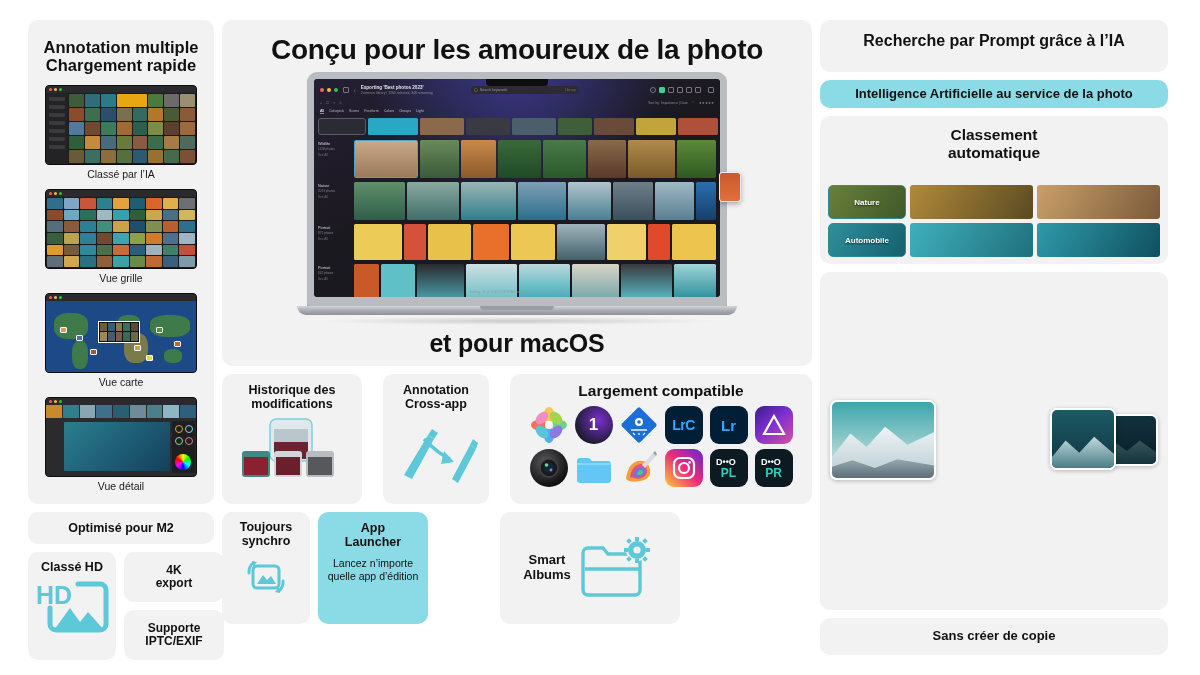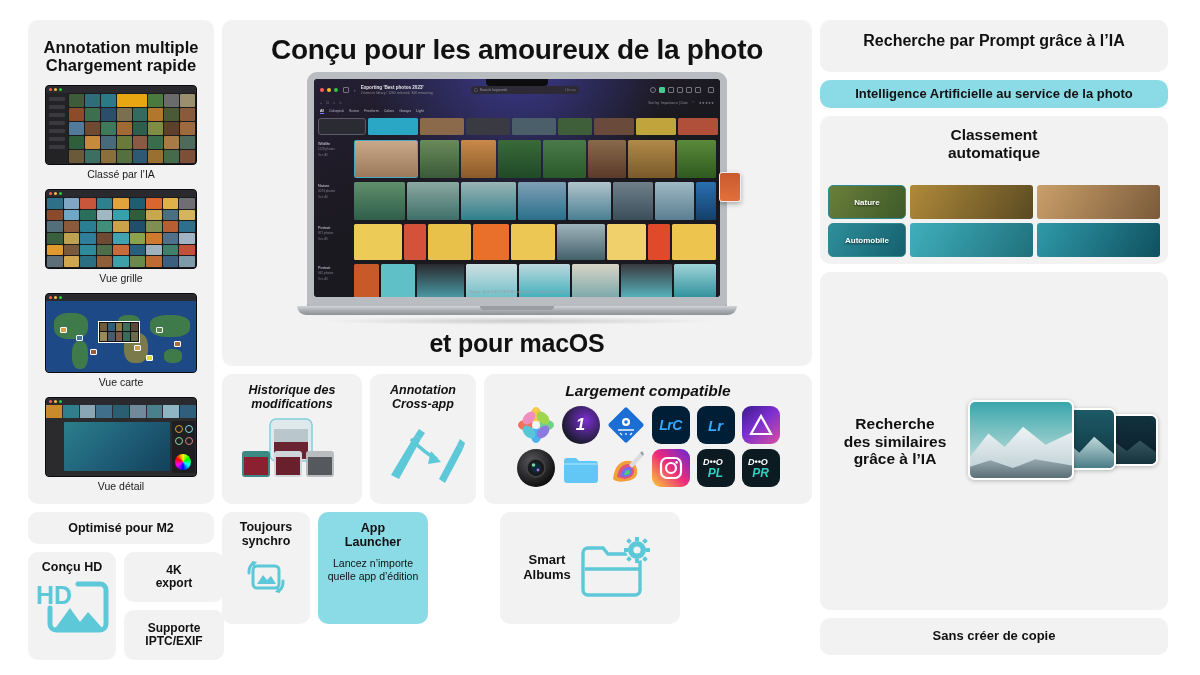--- a/index.html
+++ b/index.html
@@ -248,21 +248,21 @@
   .row .thumbs span { display: block; border-radius: 1.5px; }
   .floaty {
     position: absolute; right: -14px; top: 100px;
     width: 22px; height: 30px; border-radius: 3px;
     background: linear-gradient(#c85a2e,#e2703c);
     border: 1px solid #eee; z-index: 7;
     box-shadow: 0 2px 5px rgba(0,0,0,.3);
   }
 
   
-  .mid-row { display: flex; gap: 8px; flex: none; height: 130px; font-style: italic; }
+  .mid-row { display: flex; gap: 21px; flex: none; height: 130px; }
   .hist { width: 140px; padding: 9px 6px; }
   .hist .ttl { font-size: 12.5px; }
   .annot { width: 106px; padding: 9px 6px; display: flex; flex-direction: column; align-items: center; }
   .annot .ttl { font-size: 12.5px; }
   .compat { flex: 1; padding: 8px 10px; }
   .compat .ttl { font-size: 15.5px; margin-bottom: 7px; }
   .iconrow { display: flex; justify-content: center; gap: 7px; margin-bottom: 5px; }
   .appic { width: 38px; height: 38px; border-radius: 9px; position: relative; flex: none; }
 
   
@@ -566,21 +566,21 @@
         <div class="cap">Vue détail</div>
       </div>
     </div>
 
     <div class="card pill">
       <div class="ttl">Optimisé pour M2</div>
     </div>
 
     <div class="lf-row">
       <div class="card hd-card">
-        <div class="ttl">Conçu HD</div>
+        <div class="ttl">Classé HD</div>
         <svg width="76" height="60" viewBox="0 0 76 60" style="margin-top:4px">
           <text x="2" y="26" font-family="Liberation Sans, sans-serif" font-size="25" font-weight="bold" fill="#5cc8d8">HD</text>
           <path d="M44 6 H66 a6 6 0 0 1 6 6 V46 a6 6 0 0 1 -6 6 H22 a6 6 0 0 1 -6 -6 V30" fill="none" stroke="#5cc8d8" stroke-width="5" stroke-linecap="round"></path>
           <path d="M20 52 L36 30 L46 44 L54 34 L70 52 Z" fill="#5cc8d8"></path>
         </svg>
       </div>
       <div class="lf-col">
         <div class="card mini a">
           <div class="ttl">
             <div>4K</div>
@@ -970,25 +970,20 @@
             <div class="tag">Automobile</div>
           </div>
           <div class="t" style="background:linear-gradient(120deg,#3fb0bc,#1f707c)"></div>
           <div class="t" style="background:linear-gradient(120deg,#2f9aa8,#0f5060)"></div>
         </div>
       </div>
 
     </div>
 
     <div class="card simil">
-      <div class="ttl">
-        <div>Recherche</div>
-        <div>des similaires</div>
-        <div>grâce à l’IA</div>
-      </div>
       <div class="simstack">
         <div class="sh" style="right:0;top:16px;width:58px;height:52px;background:linear-gradient(#12323f,#0a1d26);">
           <div style="position:absolute;bottom:0;left:0;right:0;height:58%;background:linear-gradient(#3a5a62,#16333c);clip-path:polygon(0 60%,24% 20%,46% 52%,70% 14%,100% 56%,100% 100%,0 100%)"></div>
         </div>
         <div class="sh" style="right:42px;top:10px;width:66px;height:62px;background:linear-gradient(#1d5a66,#0f3540);">
           <div style="position:absolute;bottom:0;left:0;right:0;height:62%;background:linear-gradient(#cfe4e6,#4a7d86);clip-path:polygon(0 68%,22% 22%,44% 56%,68% 12%,100% 60%,100% 100%,0 100%)"></div>
         </div>
         <div class="sh" style="left:0;top:2px;width:106px;height:80px;background:linear-gradient(#3aa6ac,#9fd0cf 60%,#e8f2f4);">
           <div style="position:absolute;bottom:0;left:0;right:0;height:74%;background:linear-gradient(#f2f7f8,#b9ccd2);clip-path:polygon(0 62%,18% 20%,34% 44%,52% 8%,74% 40%,100% 18%,100% 100%,0 100%)"></div>
           <div style="position:absolute;bottom:0;left:0;right:0;height:34%;background:linear-gradient(rgba(110,130,138,.35),rgba(60,80,90,.75));clip-path:polygon(0 55%,20% 30%,42% 60%,64% 26%,100% 50%,100% 100%,0 100%)"></div>

